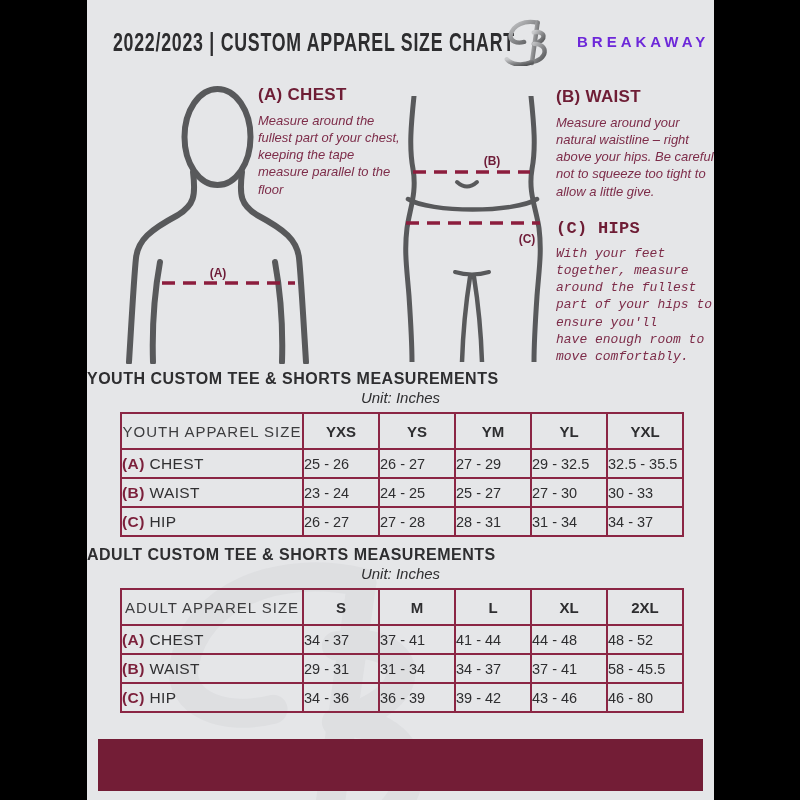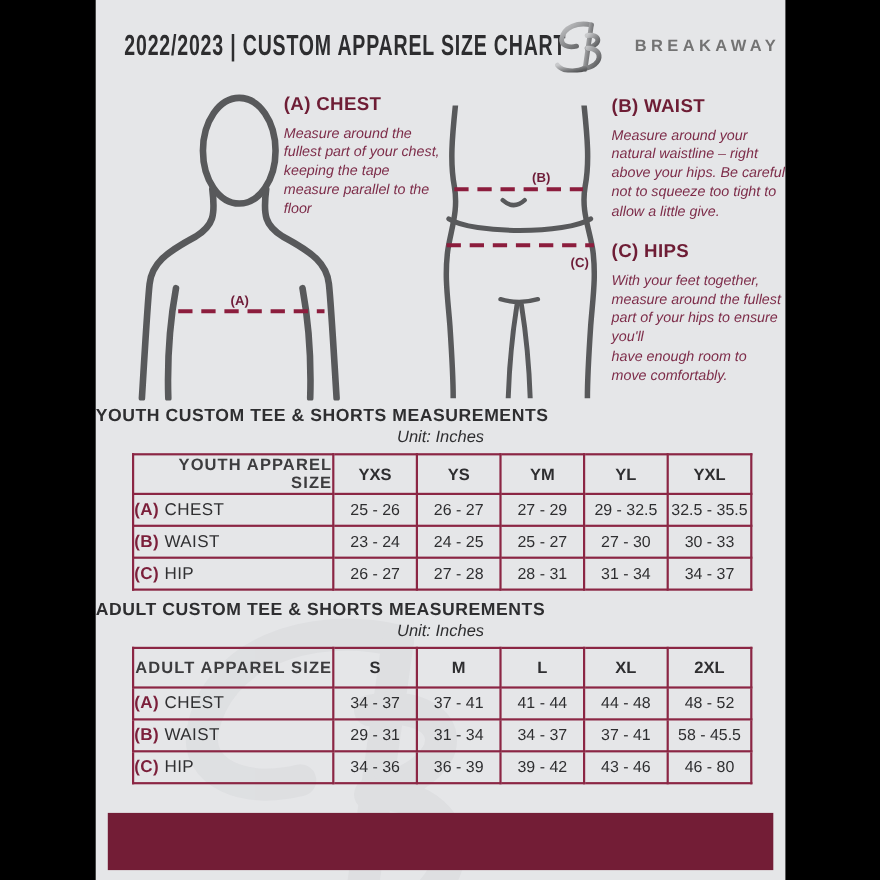--- a/index.html
+++ b/index.html
@@ -13,31 +13,31 @@
   }
   .abs{position:absolute;}
 
   
   .doc-title{
     left:26px;top:28px;
     font-weight:700;font-size:24px;color:#2d2d2f;letter-spacing:1px;
     transform:scale(0.74,1.1);transform-origin:0 50%;white-space:nowrap;
   }
   .brand-word{
-    left:490px;top:33px;font-weight:700;font-size:15px;color:#737373;
+    left:490px;top:33px;font-weight:700;font-size:15px;color:#6d28d9;
     letter-spacing:4px;white-space:nowrap;
   }
 
   
   .guide-heading{font-weight:700;font-size:17px;color:#6e1d35;letter-spacing:.3px;margin:0 0 7px 0;}
   .guide-body{font-style:italic;font-size:13px;line-height:1.32;color:#7d2c49;margin:0;}
   .prewrap{white-space:pre-line;}
   .chest-block{left:171px;top:85px;width:145px;}
   .waist-block{left:469px;top:87px;width:158px;}
-  .hips-block{left:469px;top:219px;width:158px;}
+  .hips-block{left:469px;top:219px;width:158px;font-family:Liberation Mono, monospace;}
 
   
   .section-title{
     left:0;width:627px;text-align:left;font-weight:700;font-size:16px;
     color:#2e2e30;letter-spacing:.5px;
   }
   .unit-line{
     left:0;width:627px;text-align:center;font-style:italic;font-size:15px;color:#2e2e30;
   }
 
@@ -46,27 +46,27 @@
     position:absolute;left:33px;width:562px;border-collapse:collapse;table-layout:fixed;
   }
   table.size-table td,table.size-table th{
     border:2px solid #8b2644;padding:0;background:transparent;
   }
   table.size-table col.lab{width:182px;}
   table.size-table col.val{width:76px;}
   tr.hdr{height:36px;}
   tr.datarow{height:29px;}
   th.corner{
-    text-align:right;padding-left:14px;font-weight:700;font-size:15px;
+    text-align:center;padding-left:14px;font-weight:400;font-size:15px;
     color:#3c3c3e;letter-spacing:1px;
   }
   th.sizecol{font-weight:700;font-size:15px;color:#2e2e30;text-align:center;border-radius:16px;}
   td.rowlabel{text-align:left;padding-left:17px;font-size:15.5px;color:#303032;letter-spacing:.4px;}
   td.rowlabel .pfx{font-weight:700;color:#7b1f3a;}
-  td.cellval{text-align:center;font-size:14.5px;color:#2e2e30;}
+  td.cellval{font-size:14.5px;color:#2e2e30;}
 
   
   .footer-bar{left:11px;top:739px;width:605px;height:52px;background:#731d36;}
 
   
   .watermark{left:40px;top:538px;opacity:.55;}
 
   svg{display:block;}
 </style>
 </head>

